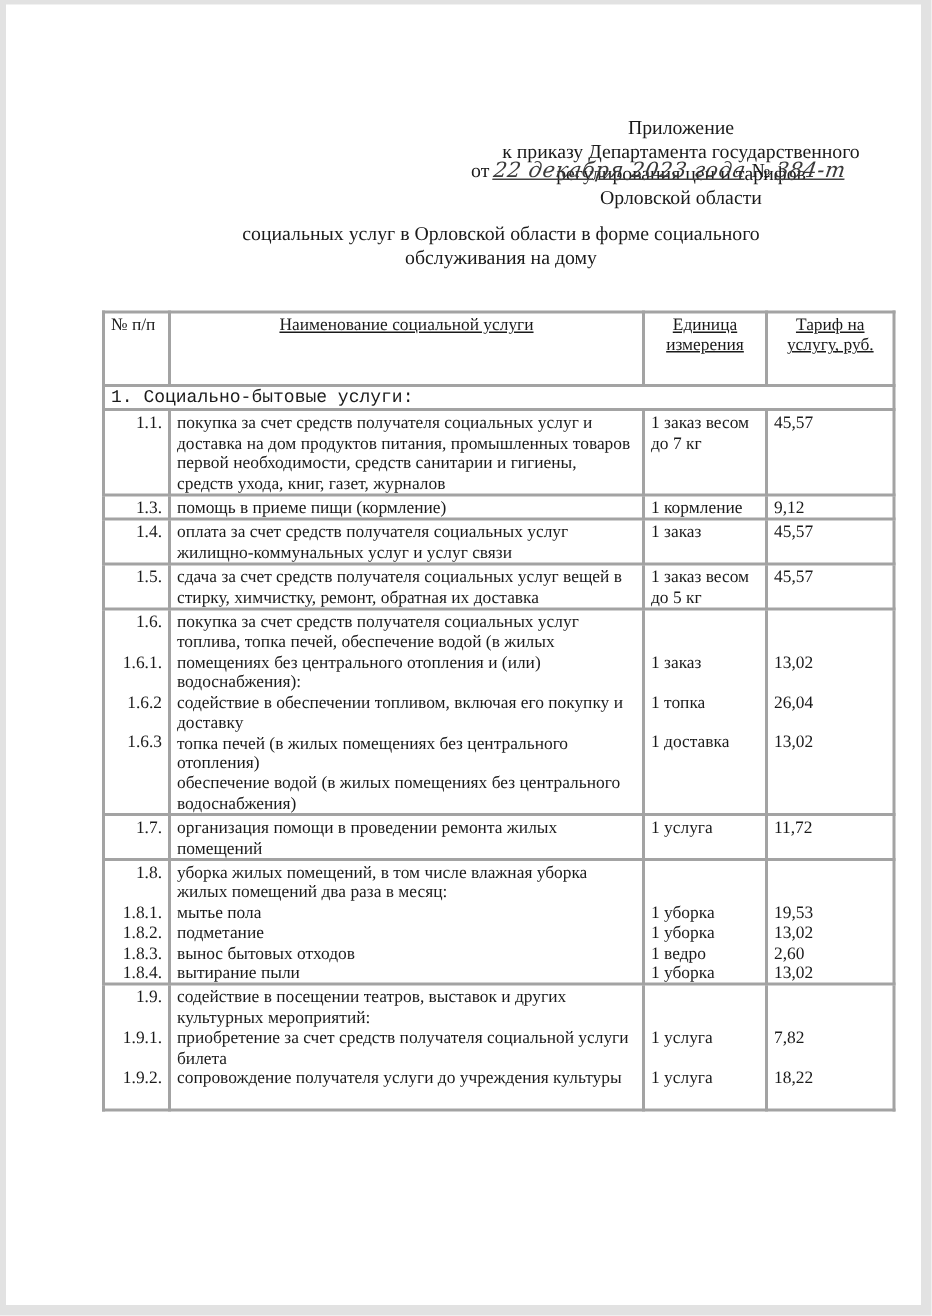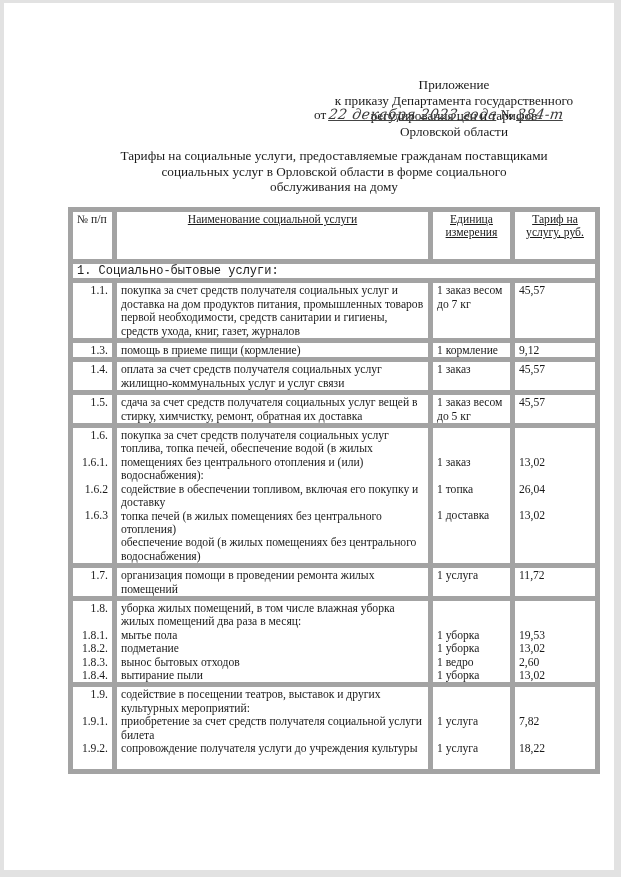--- a/index.html
+++ b/index.html
@@ -33,21 +33,21 @@
     text-align: center; font-size: 13.2px; line-height: 15.6px;
   }
   .doc-title span { display: block; }
 
   table.tariffs {
     position: absolute; left: 64px; top: 204px; width: 527px;
     border-collapse: collapse; table-layout: fixed;
     font-size: 11.6px; line-height: 13.4px;
   }
   table.tariffs td, table.tariffs th {
-    border: 5px solid #a3a3a3; padding: 1px 4px 0 4px;
+    border: 2px solid #a3a3a3; padding: 1px 4px 0 4px;
     vertical-align: top; font-weight: normal;
   }
   col.c-num { width: 44px; }
   col.c-name { width: 316px; }
   col.c-unit { width: 82px; }
   col.c-tariff { width: 85px; }
   th.h-num { text-align: left; height: 46px; }
   th.h-name, th.h-unit, th.h-tariff { text-align: center; text-decoration: underline; }
   td.num { text-align: right; }
   td.unit, td.tariff { text-align: left; }
@@ -70,21 +70,20 @@
   </div>
 
   <div class="order-line">
     <span>от</span>
     <span class="hand">22 декабря 2023 года</span>
     <span>№</span>
     <span class="hand">384-т</span>
   </div>
 
   <div class="doc-title">
-    <span>Тарифы на социальные услуги, предоставляемые гражданам поставщиками</span>
     <span>социальных услуг в Орловской области в форме социального</span>
     <span>обслуживания на дому</span>
   </div>
 
   <table class="tariffs">
     <colgroup>
       <col class="c-num">
         <col class="c-name">
         <col class="c-unit">
         <col class="c-tariff">

